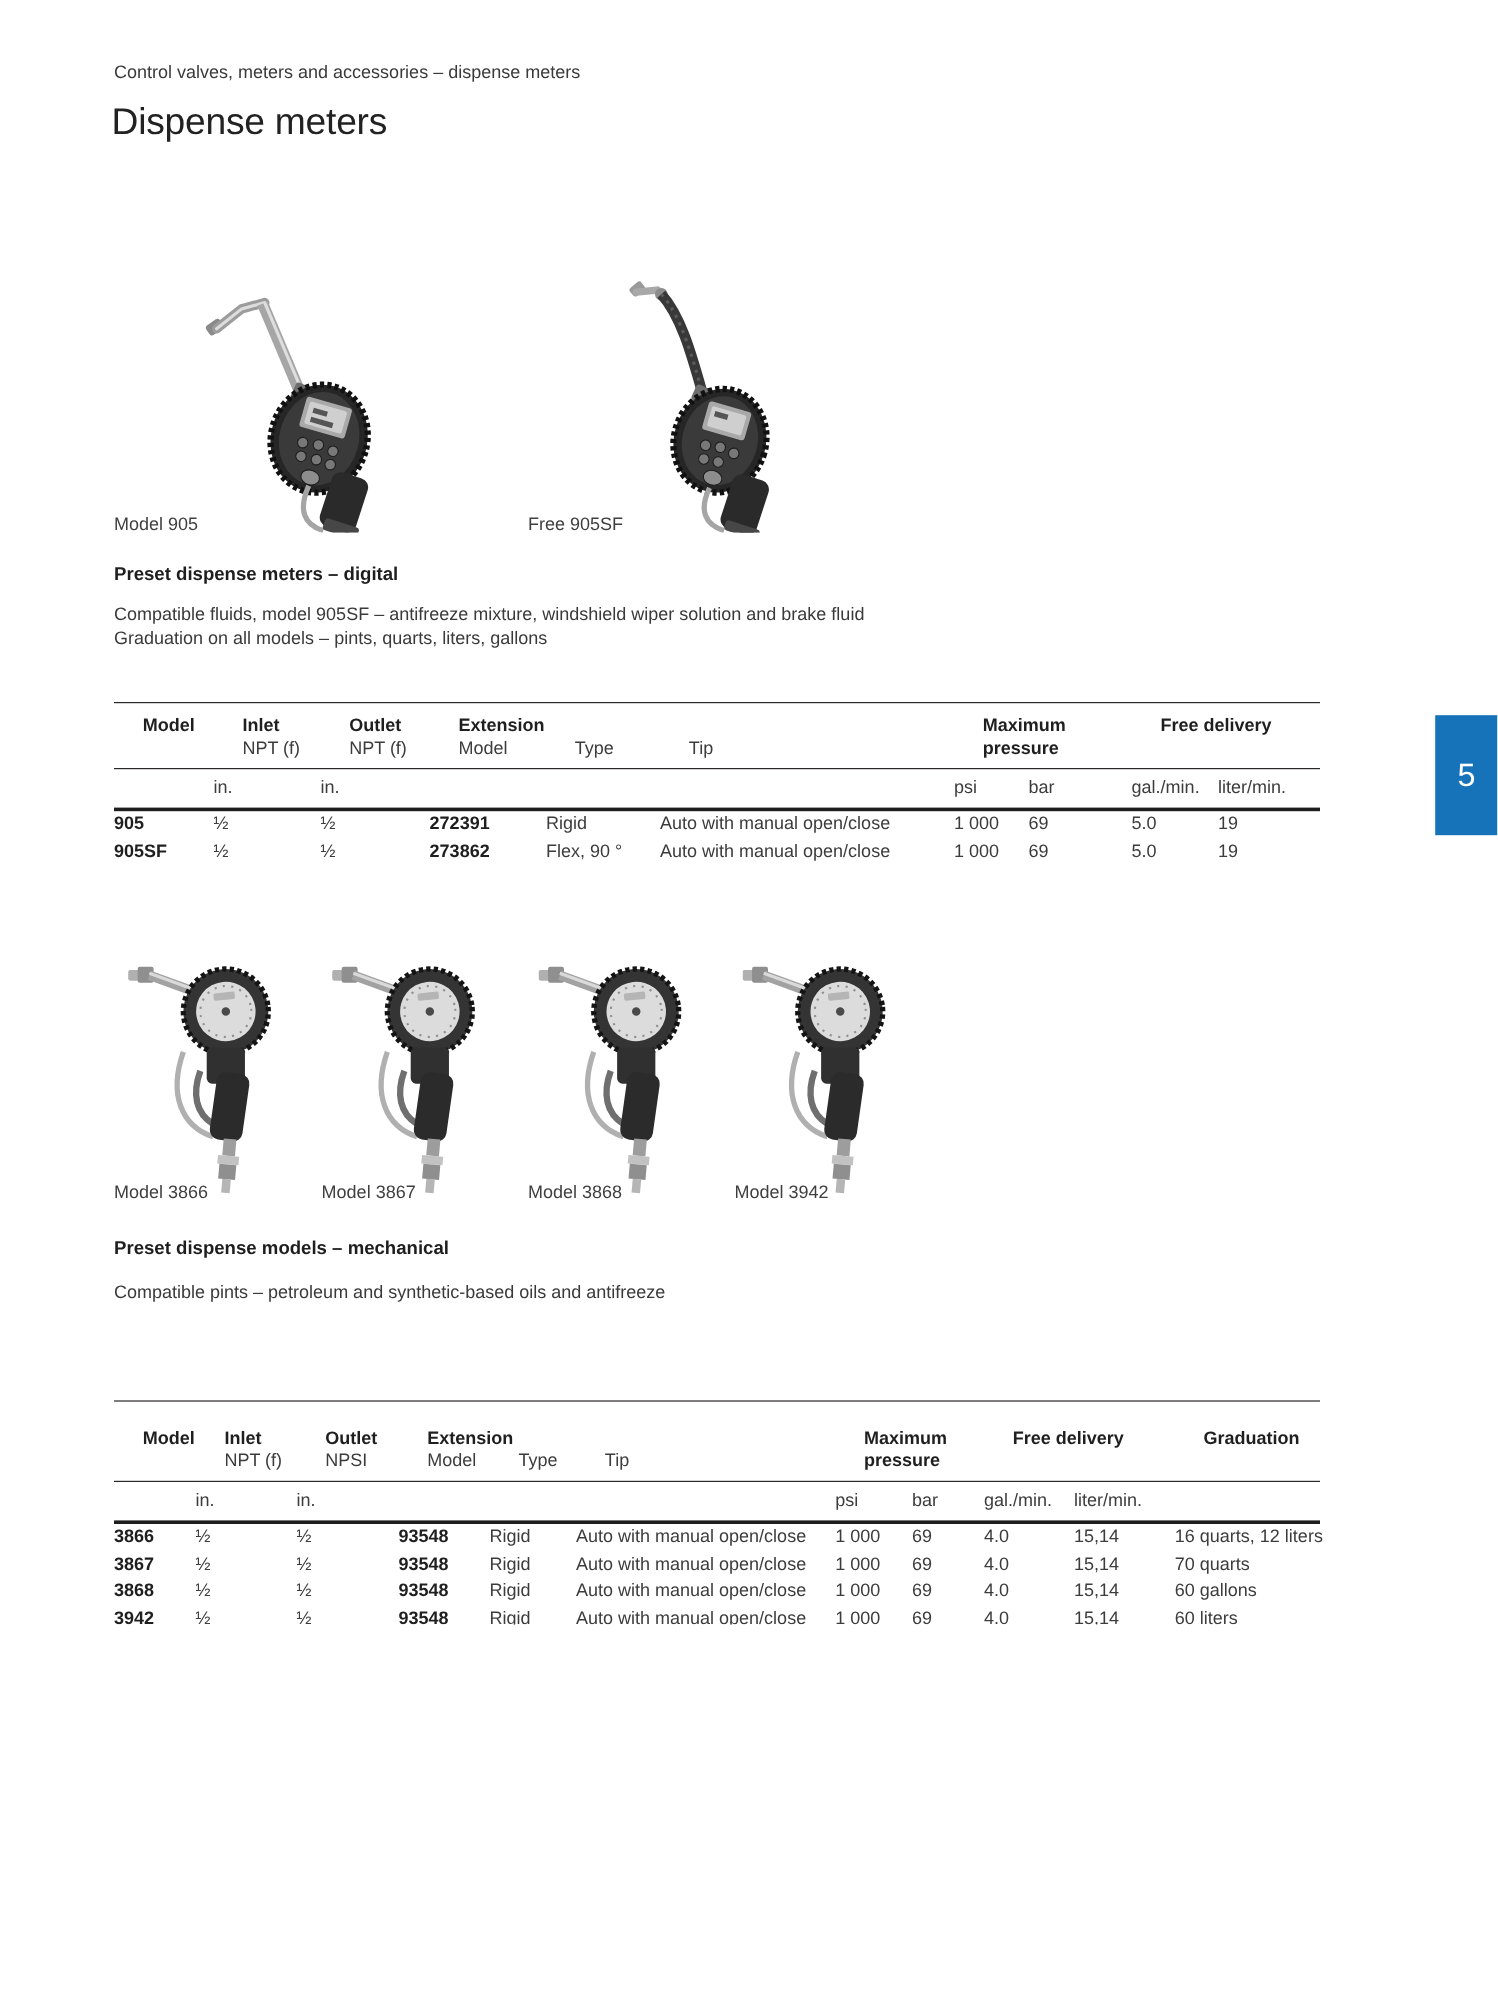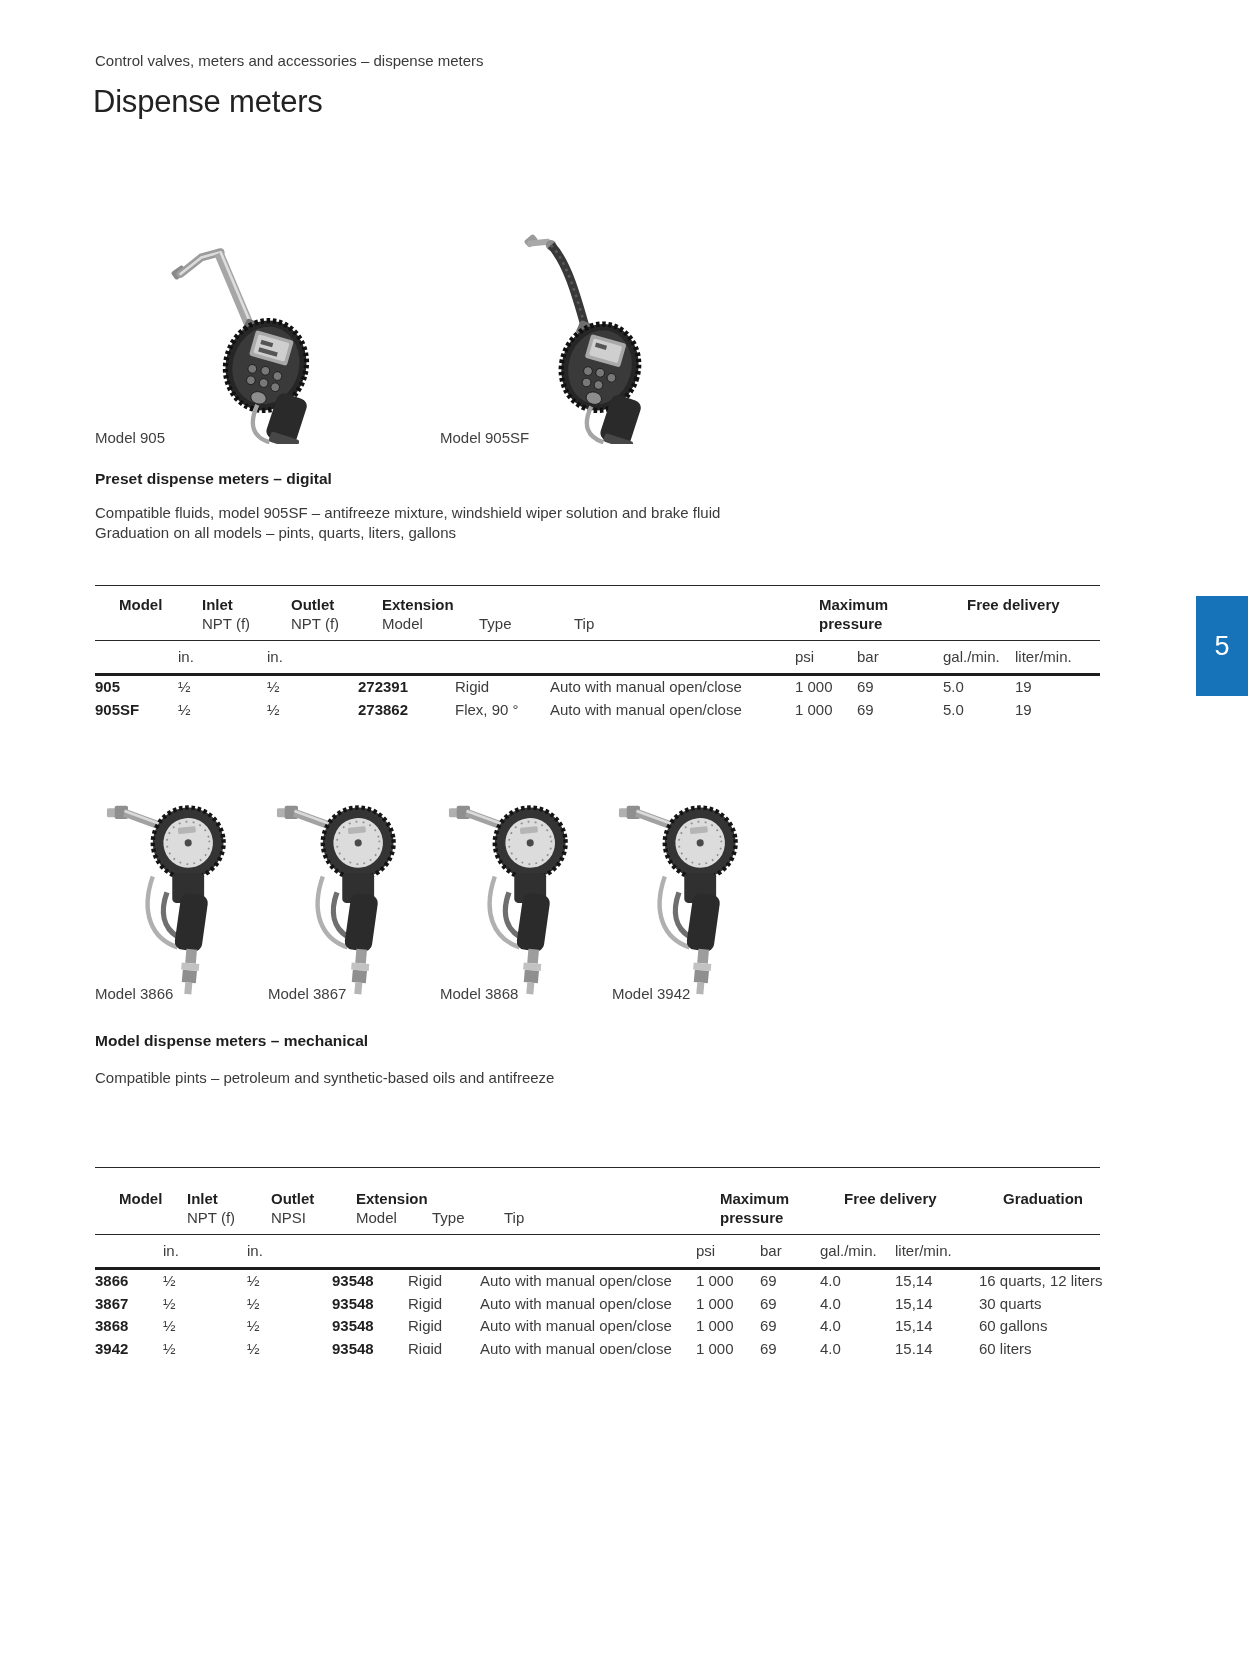--- a/index.html
+++ b/index.html
@@ -131,21 +131,21 @@
   <div class="abs breadcrumb">Control valves, meters and accessories – dispense meters</div>
   <div class="abs page-title">Dispense meters</div>
 
   <svg class="product" style="left:152px;top:226px" width="200" height="218" viewBox="0 0 200 250">
       <use href="#sym-digital"></use>
     </svg>
   <svg class="product" style="left:486px;top:226px" width="200" height="218" viewBox="0 0 200 250">
       <use href="#sym-digital-flex"></use>
     </svg>
   <div class="abs caption" style="left:95px;top:429px">Model 905</div>
-  <div class="abs caption" style="left:440px;top:429px">Model 905SF</div>
+  <div class="abs caption" style="left:440px;top:429px">Free 905SF</div>
 
   <div class="abs sec-heading" style="left:95px;top:470px">Preset dispense meters – digital</div>
   <div class="abs notes" style="left:95px;top:503px">
     <div>Compatible fluids, model 905SF – antifreeze mixture, windshield wiper solution and brake fluid</div>
     <div>Graduation on all models – pints, quarts, liters, gallons</div>
   </div>
 
   <div class="cat-table t1">
     <div class="thead">
       <div class="grid">
@@ -217,21 +217,21 @@
       <use href="#sym-mech"></use>
     </svg>
   <svg class="product" style="left:614px;top:788px" width="160" height="208" viewBox="0 0 170 235">
       <use href="#sym-mech"></use>
     </svg>
   <div class="abs caption" style="left:95px;top:985px">Model 3866</div>
   <div class="abs caption" style="left:268px;top:985px">Model 3867</div>
   <div class="abs caption" style="left:440px;top:985px">Model 3868</div>
   <div class="abs caption" style="left:612px;top:985px">Model 3942</div>
 
-  <div class="abs sec-heading" style="left:95px;top:1032px">Model dispense meters – mechanical</div>
+  <div class="abs sec-heading" style="left:95px;top:1032px">Preset dispense models – mechanical</div>
   <div class="abs notes" style="left:95px;top:1068px">
     <div>Compatible pints – petroleum and synthetic-based oils and antifreeze</div>
   </div>
 
   <div class="cat-table t2">
     <div class="thead">
       <div class="grid">
         <div class="b">Model</div>
         <div class="b">Inlet</div>
         <div class="b">Outlet</div>
@@ -282,21 +282,21 @@
         <div class="b">3867</div>
         <div>½</div>
         <div>½</div>
         <div class="b">93548</div>
         <div>Rigid</div>
         <div>Auto with manual open/close</div>
         <div>1 000</div>
         <div>69</div>
         <div>4.0</div>
         <div>15,14</div>
-        <div>30 quarts</div>
+        <div>70 quarts</div>
       </div>
       <div class="grid">
         <div class="b">3868</div>
         <div>½</div>
         <div>½</div>
         <div class="b">93548</div>
         <div>Rigid</div>
         <div>Auto with manual open/close</div>
         <div>1 000</div>
         <div>69</div>

